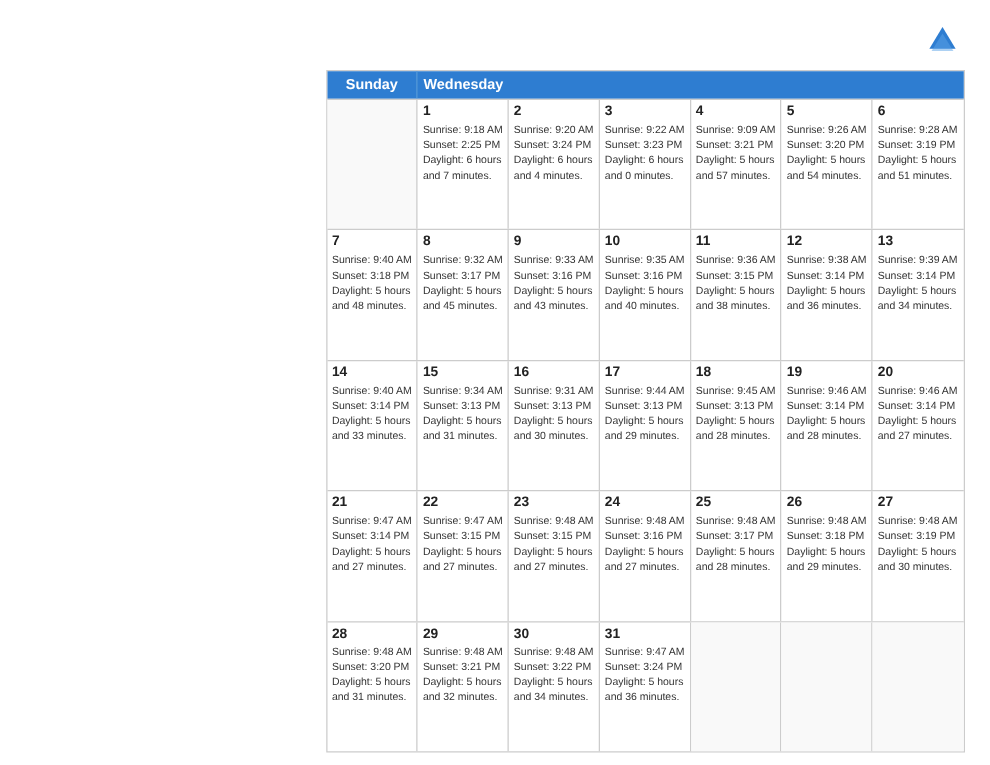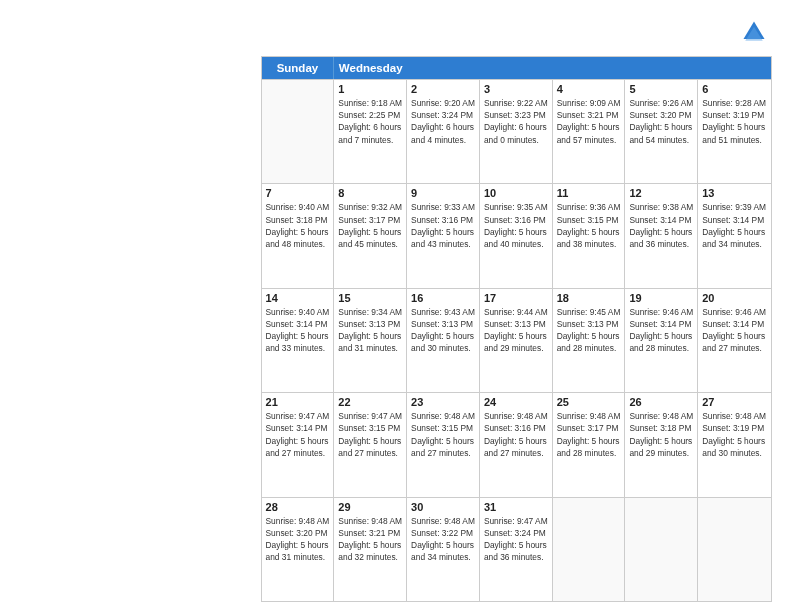--- a/index.html
+++ b/index.html
@@ -247,21 +247,21 @@
           </div>
           <div class="cal-cell">
             <div class="day-num">15</div>
             <div class="cell-line">Sunrise: 9:34 AM</div>
             <div class="cell-line">Sunset: 3:13 PM</div>
             <div class="cell-line">Daylight: 5 hours</div>
             <div class="cell-line">and 31 minutes.</div>
           </div>
           <div class="cal-cell">
             <div class="day-num">16</div>
-            <div class="cell-line">Sunrise: 9:43 AM</div>
+            <div class="cell-line">Sunrise: 9:31 AM</div>
             <div class="cell-line">Sunset: 3:13 PM</div>
             <div class="cell-line">Daylight: 5 hours</div>
             <div class="cell-line">and 30 minutes.</div>
           </div>
           <div class="cal-cell">
             <div class="day-num">17</div>
             <div class="cell-line">Sunrise: 9:44 AM</div>
             <div class="cell-line">Sunset: 3:13 PM</div>
             <div class="cell-line">Daylight: 5 hours</div>
             <div class="cell-line">and 29 minutes.</div>

